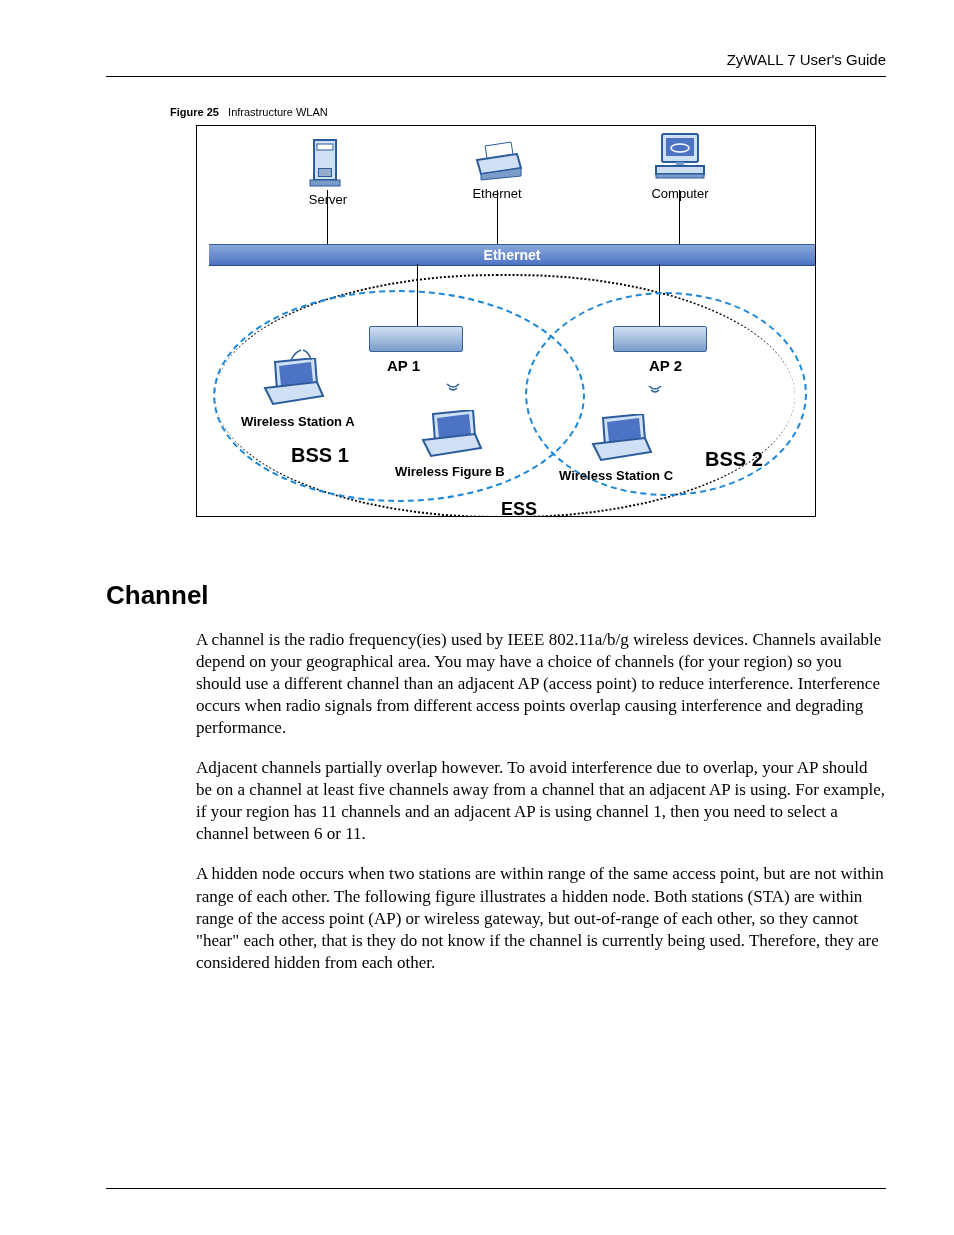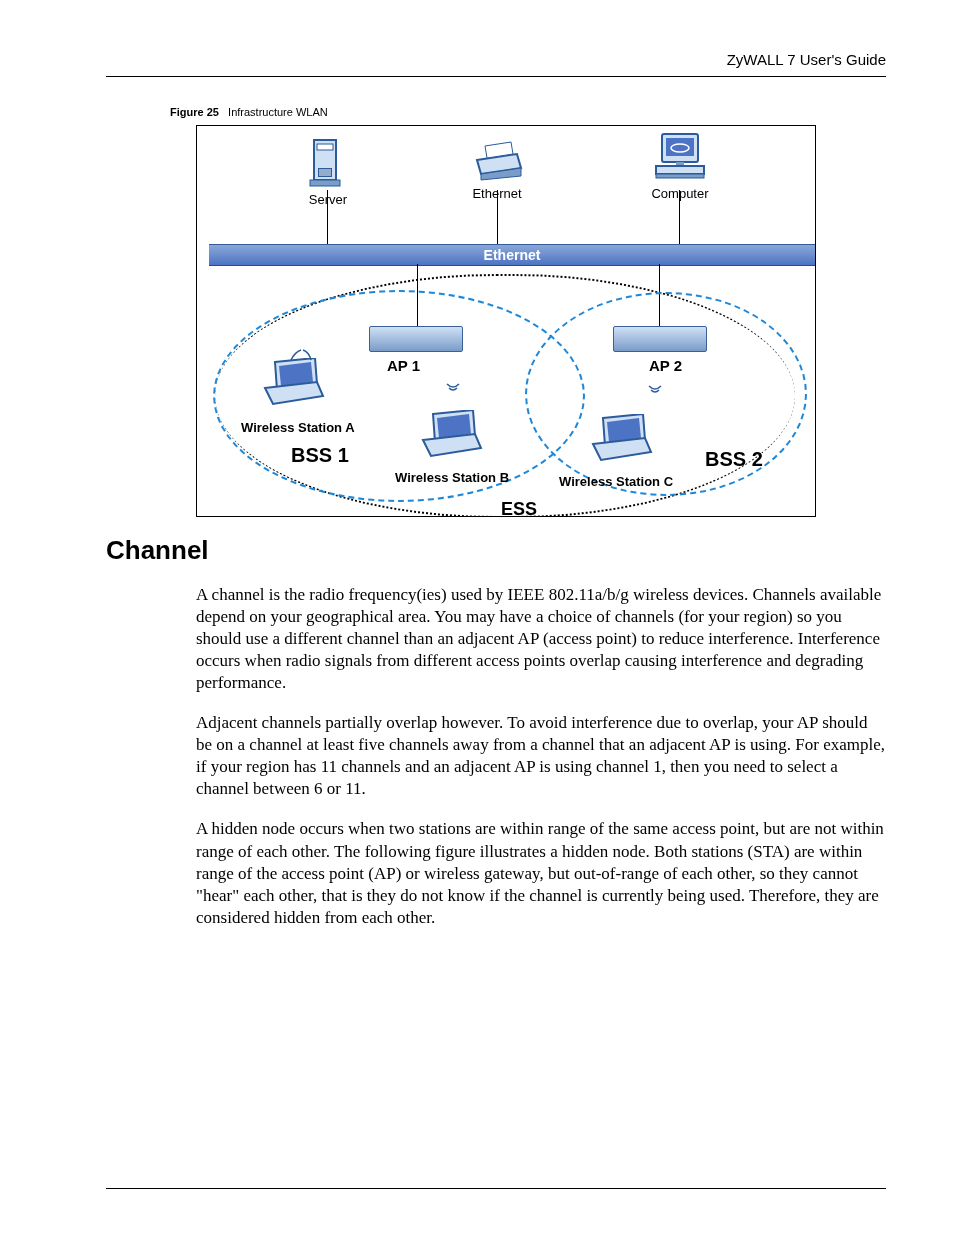--- a/index.html
+++ b/index.html
@@ -81,21 +81,20 @@
   }
   .ap-label {
     position: absolute;
     font-weight: bold;
     font-size: 15px;
   }
   .ws-label {
     position: absolute;
     font-weight: bold;
     font-size: 13px;
-    margin-top: 6px;
   }
   .bss-label {
     position: absolute;
     font-weight: bold;
     font-size: 20px;
   }
   .ess-label {
     position: absolute;
     font-weight: bold;
     font-size: 18px;
@@ -111,21 +110,21 @@
     border-radius: 250px / 120px;
     pointer-events: none;
   }
   .laptop {
     position: absolute;
   }
   h2.section {
     font-family: Arial, Helvetica, sans-serif;
     font-weight: bold;
     font-size: 26px;
-    margin: 17px 0 16px 0;
+    margin: 62px 0 16px 0;
   }
   p.body {
     margin: 0 0 18px 90px;
     text-align: left;
   }
   .footer {
     position: absolute;
     left: 106px;
     right: 68px;
     bottom: 42px;
@@ -221,21 +220,21 @@
     </div>
     <div class="ws-label" style="left:44px; top:288px;">Wireless Station A</div>
 
     <div class="laptop" style="left:218px; top:284px;">
       <svg width="70" height="50" viewBox="0 0 70 50">
         <polygon points="18,4 58,0 60,26 20,32" fill="#cfe0f4" stroke="#2b5b9a" stroke-width="2"></polygon>
         <polygon points="22,8 54,4 56,24 24,28" fill="#4d74c4"></polygon>
         <polygon points="8,30 60,24 66,38 16,46" fill="#cfe0f4" stroke="#2b5b9a" stroke-width="2"></polygon>
       </svg>
     </div>
-    <div class="ws-label" style="left:198px; top:338px;">Wireless Station B</div>
+    <div class="ws-label" style="left:198px; top:338px;">Wireless Figure B</div>
 
     <div class="laptop" style="left:388px; top:288px;">
       <svg width="70" height="50" viewBox="0 0 70 50">
         <polygon points="18,4 58,0 60,26 20,32" fill="#cfe0f4" stroke="#2b5b9a" stroke-width="2"></polygon>
         <polygon points="22,8 54,4 56,24 24,28" fill="#4d74c4"></polygon>
         <polygon points="8,30 60,24 66,38 16,46" fill="#cfe0f4" stroke="#2b5b9a" stroke-width="2"></polygon>
       </svg>
     </div>
     <div class="ws-label" style="left:362px; top:342px;">Wireless Station C</div>
 

